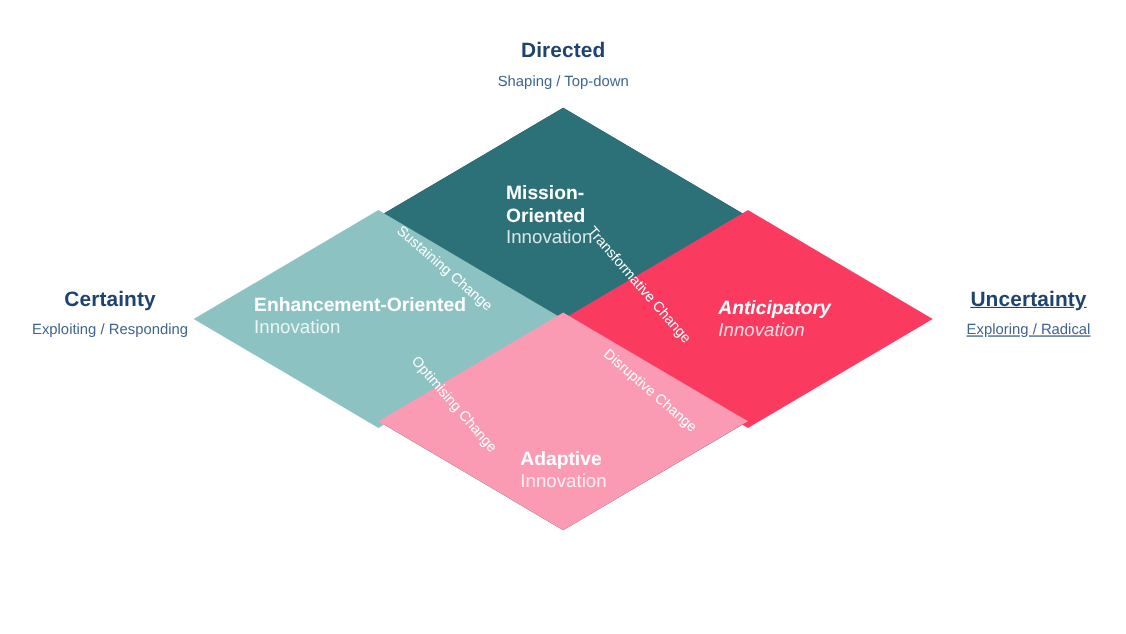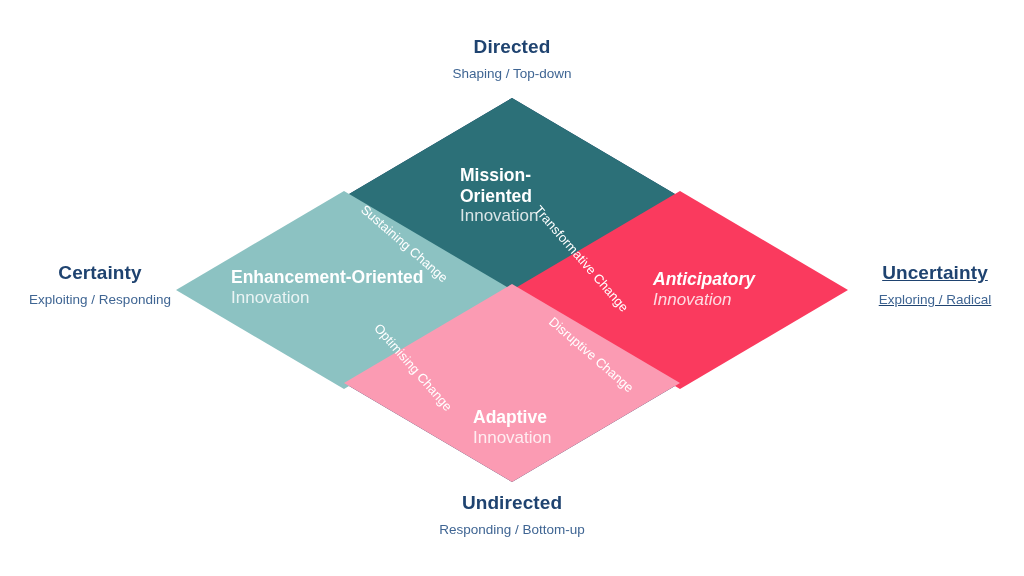--- a/index.html
+++ b/index.html
@@ -112,24 +112,20 @@
 </head>
 <body>
 
 <div id="stage">
 
   <div class="pole" id="pole-top">
     <span class="pole-title">Directed</span>
     <span class="pole-sub">Shaping / Top-down</span>
   </div>
 
-  <div class="pole" id="pole-bottom">
-    <span class="pole-title">Undirected</span>
-    <span class="pole-sub">Responding / Bottom-up</span>
-  </div>
 
   <div class="pole" id="pole-left">
     <span class="pole-title">Certainty</span>
     <span class="pole-sub">Exploiting / Responding</span>
   </div>
 
   <div class="pole" id="pole-right">
     <span class="pole-title">Uncertainty</span>
     <span class="pole-sub">Exploring / Radical</span>
   </div>

